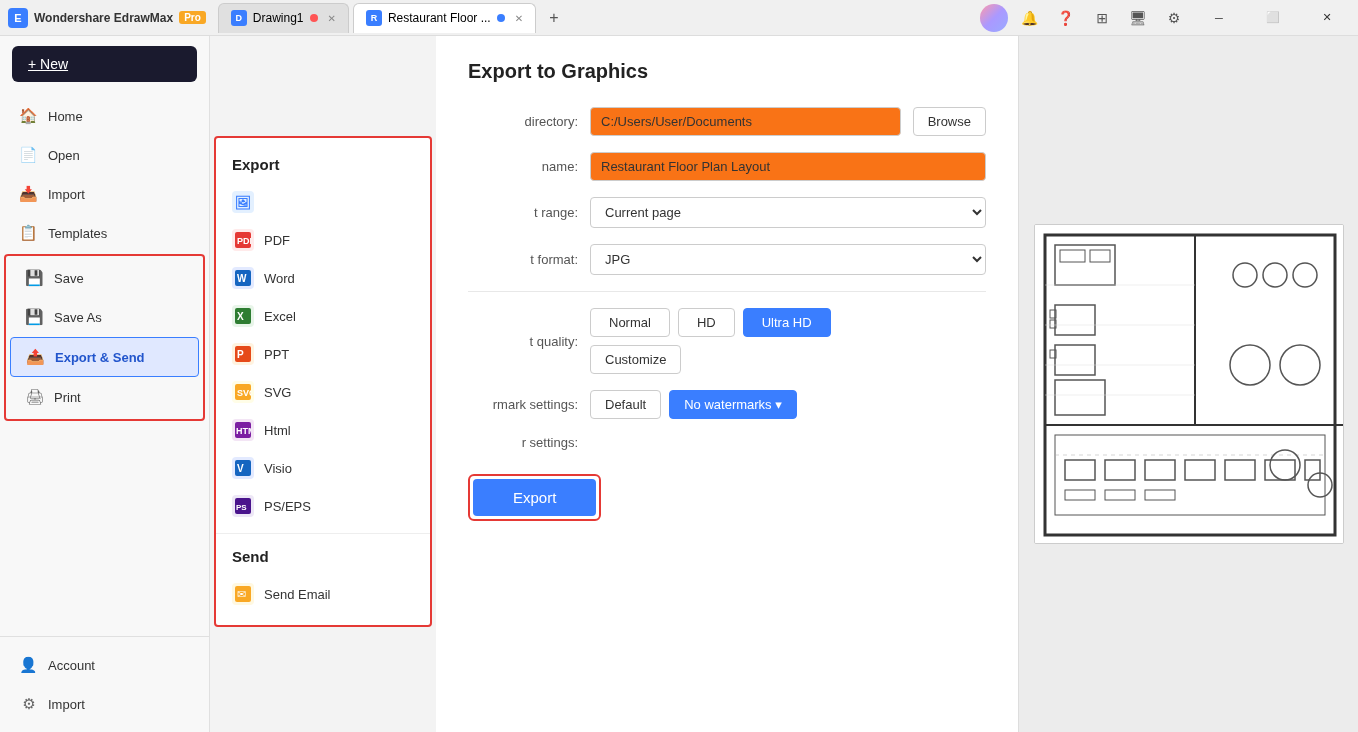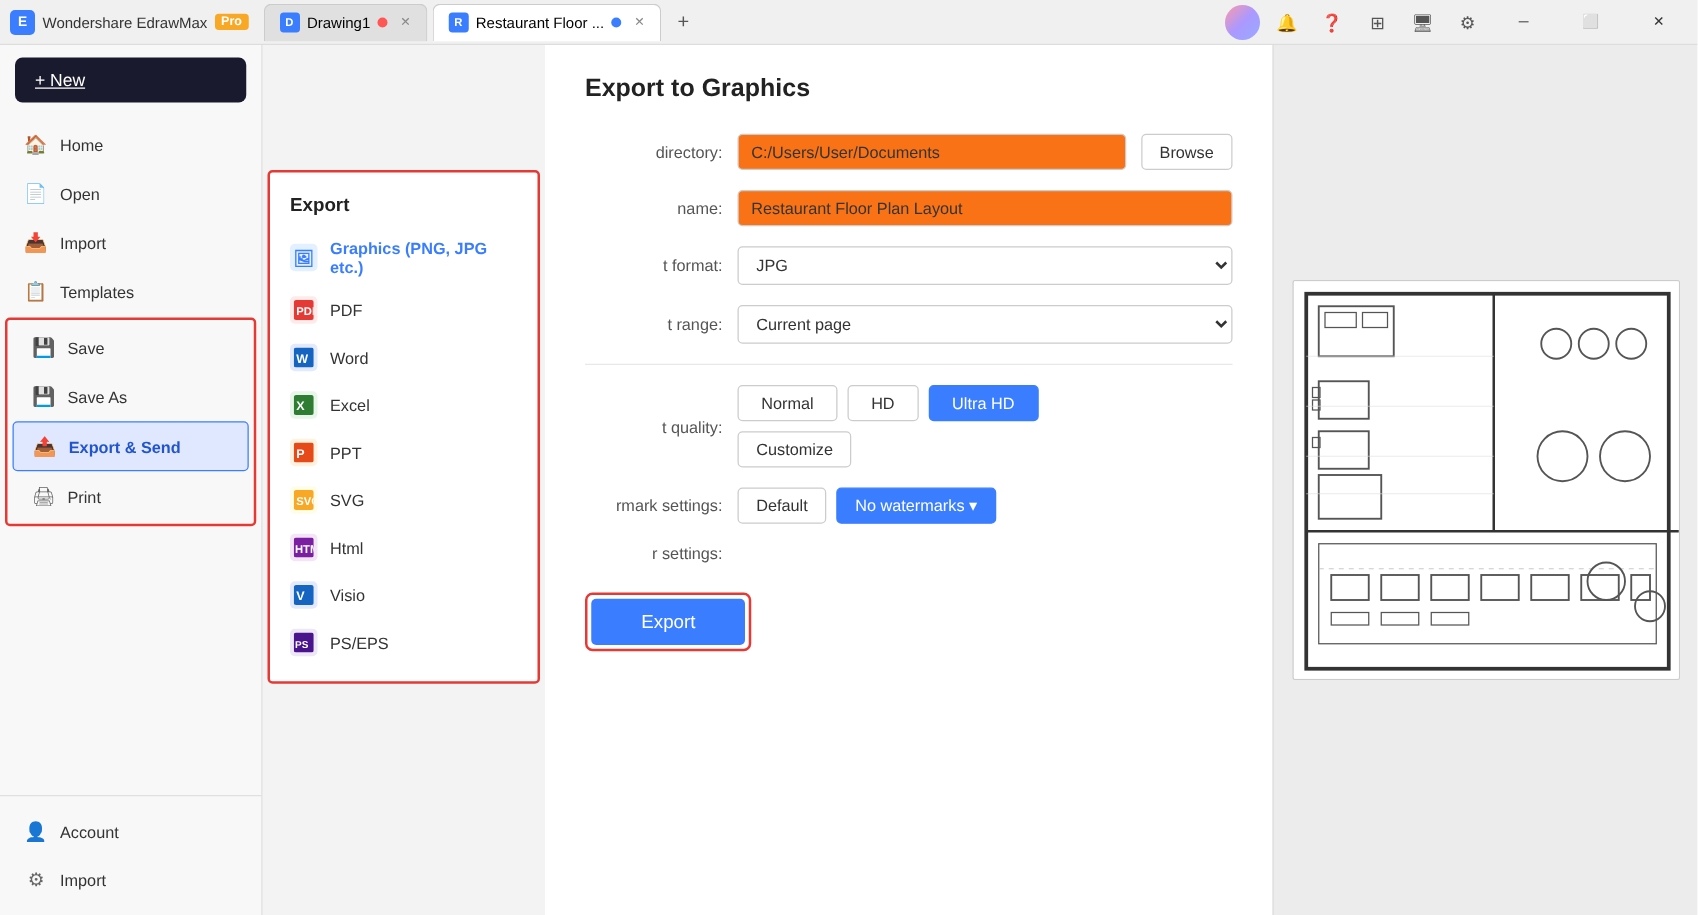--- a/index.html
+++ b/index.html
@@ -182,21 +182,21 @@
     }
     .toolbar-icon { width: 28px; height: 28px; display: flex; align-items: center; justify-content: center; cursor: pointer; border-radius: 4px; color: #555; font-size: 14px; }
   </style>
 </head>
 <body>
 
 <div class="titlebar">
   <div class="titlebar-left">
     <div style="display:flex;align-items:center;gap:6px;margin-right:8px;">
       <div style="width:20px;height:20px;background:#3a7eff;border-radius:4px;display:flex;align-items:center;justify-content:center;color:white;font-size:11px;font-weight:bold;">E</div>
-      <span style="font-size:12px;color:#333;">Wondershare EdrawMax</span>
+      <span style="font-size:12px;color:#333;font-weight:bold;">Wondershare EdrawMax</span>
       <span style="background:#f9a825;color:white;font-size:10px;font-weight:bold;padding:1px 5px;border-radius:3px;">Pro</span>
     </div>
     <div class="tab">
       <div class="tab-icon">D</div>
       <span>Drawing1</span>
       <div class="tab-dot"></div>
       <span class="tab-close">✕</span>
     </div>
     <div class="tab active">
       <div class="tab-icon" style="background:#3a7eff;">R</div>
@@ -269,21 +269,20 @@
         <span class="nav-icon">⚙</span>
         <span>Import</span>
       </div>
     </div>
   </div>
 
   <div class="export-panel">
     <div class="export-section-title">Export</div>
     <div class="export-item active">
       <div class="export-item-icon" style="background:#e3f0ff;">🖼</div>
-      <span>Graphics (PNG, JPG etc.)</span>
     </div>
     <div class="export-item">
       <div class="export-item-icon" style="background:#ffeaea;">
         <svg width="16" height="16" viewBox="0 0 16 16">
             <rect width="16" height="16" rx="2" fill="#e53935"></rect>
             <text x="2" y="12" font-size="9" fill="white" font-weight="bold">PDF</text>
           </svg>
       </div>
       <span>PDF</span>
     </div>
@@ -342,55 +341,67 @@
       <span>Visio</span>
     </div>
     <div class="export-item">
       <div class="export-item-icon" style="background:#ede7f6;">
         <svg width="16" height="16" viewBox="0 0 16 16">
             <rect width="16" height="16" rx="2" fill="#4a148c"></rect>
             <text x="1" y="12" font-size="8" fill="white" font-weight="bold">PS</text>
           </svg>
       </div>
       <span>PS/EPS</span>
+    </div>
+    <div class="send-section">
+      <div class="export-section-title">Send</div>
+      <div class="export-item">
+        <div class="export-item-icon" style="background:#fff8e1;">
+          <svg width="16" height="16" viewBox="0 0 16 16">
+              <rect width="16" height="16" rx="2" fill="#f9a825"></rect>
+              <text x="2" y="12" font-size="11" fill="white">✉</text>
+            </svg>
+        </div>
+        <span>Send Email</span>
+      </div>
     </div>
   </div>
 
   <div class="main-content">
     <div class="export-form-area">
       <div class="form-panel">
         <div class="form-title">Export to Graphics</div>
 
         <div class="form-row">
           <span class="form-label">directory:</span>
           <input class="form-input" type="text" value="C:/Users/User/Documents" style="flex: 1 1 0%;">
           <button class="browse-btn">Browse</button>
         </div>
 
         <div class="form-row">
           <span class="form-label">name:</span>
           <input class="form-input" type="text" value="Restaurant Floor Plan Layout" style="flex: 1 1 0%;">
+        </div>
+
+        <div class="form-row">
+          <span class="form-label">t range:</span>
+          <select class="form-select">
+            <option>Current page</option>
+            <option>All pages</option>
+          </select>
         </div>
 
         <div class="form-row">
           <span class="form-label">t format:</span>
           <select class="form-select">
             <option>JPG</option>
             <option>PNG</option>
             <option>BMP</option>
             <option>SVG</option>
             <option>GIF</option>
-          </select>
-        </div>
-
-        <div class="form-row">
-          <span class="form-label">t range:</span>
-          <select class="form-select">
-            <option>Current page</option>
-            <option>All pages</option>
           </select>
         </div>
 
         <hr class="divider">
 
         <div class="form-row">
           <span class="form-label">t quality:</span>
           <div style="display:flex;flex-direction:column;gap:8px;">
             <div class="quality-group">
               <button class="quality-btn">Normal</button>

